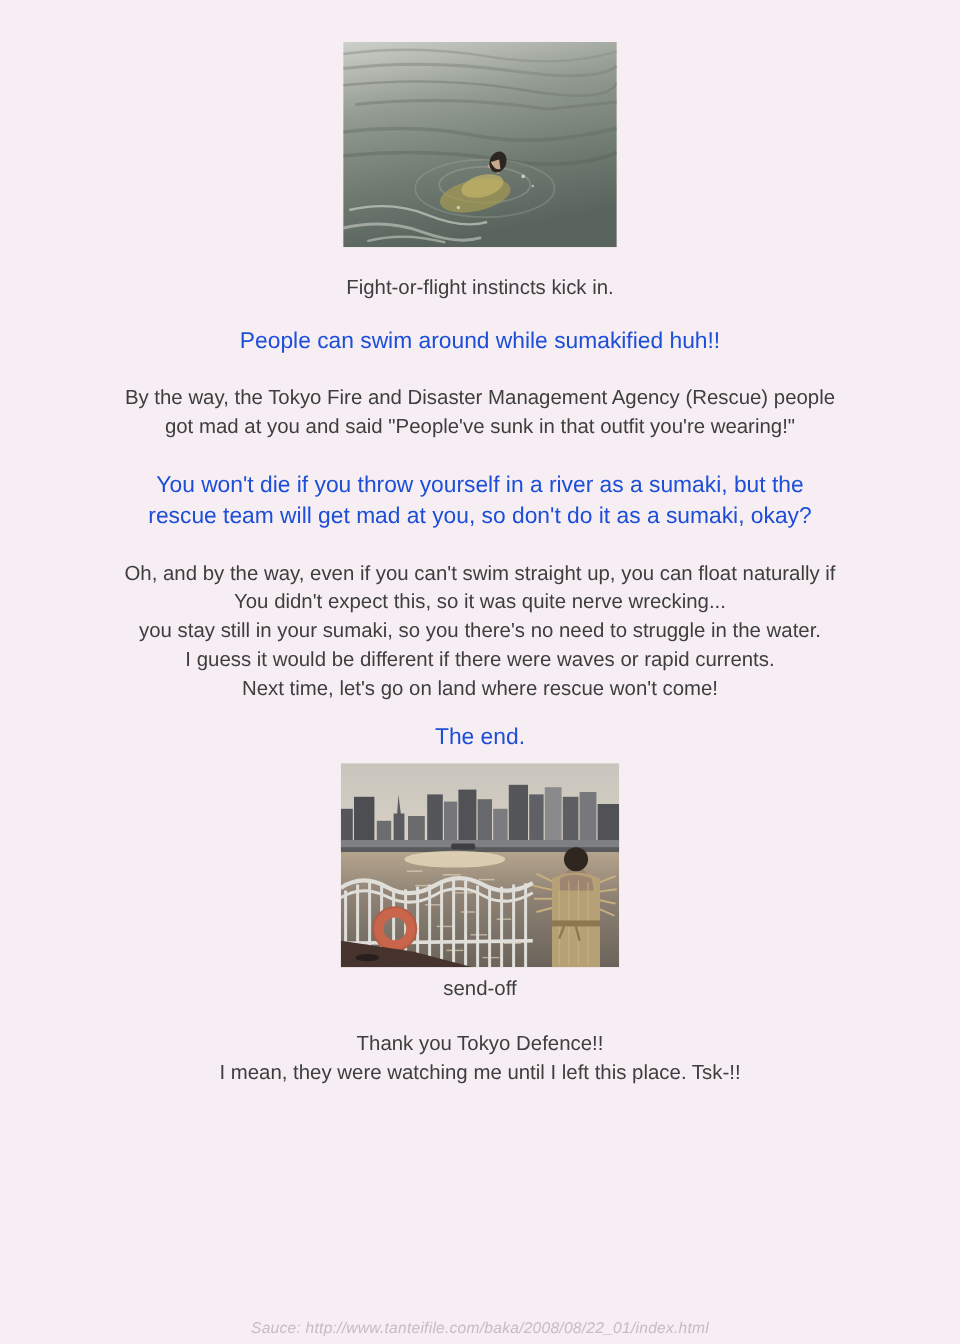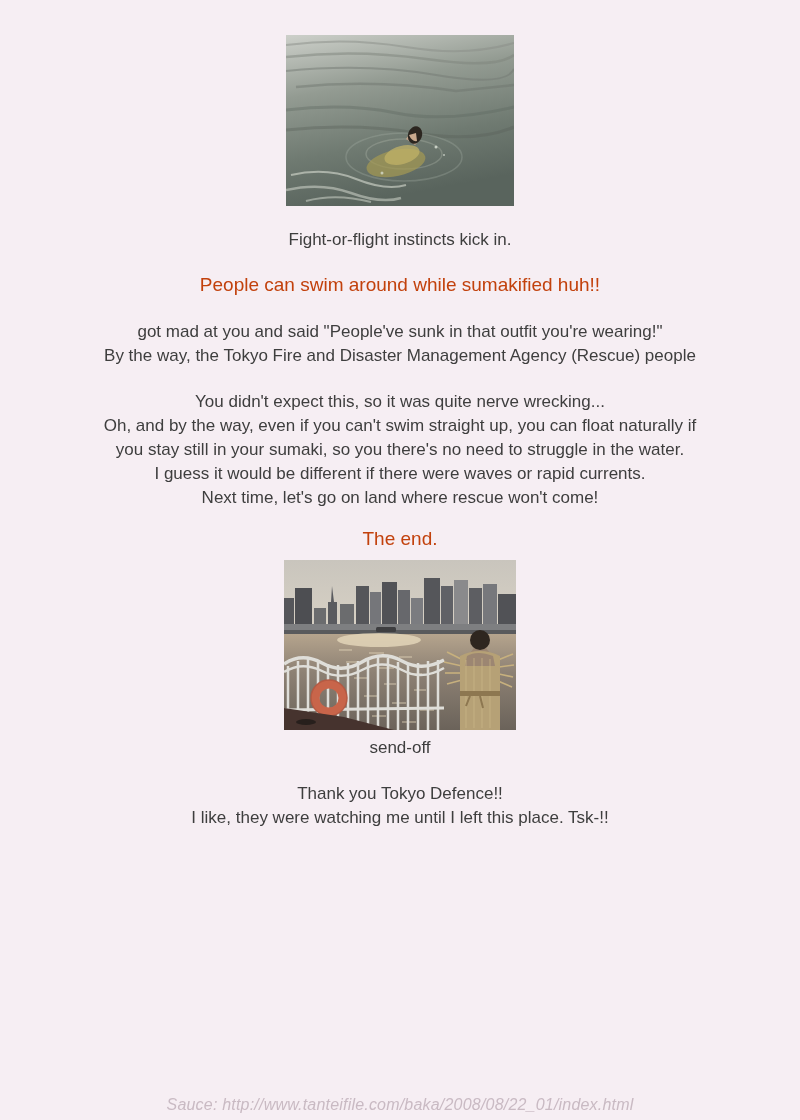--- a/index.html
+++ b/index.html
@@ -32,42 +32,42 @@
     color: #3e3e3e;
   }
   .big-text {
     font-size: 19px;
     line-height: 26px;
     color: #3e3e3e;
   }
   .red-text {
     font-size: 19px;
     line-height: 26px;
-    color: #c2410c;
+    color: #1d4ed8;
   }
   .mt-photo1 { margin-top: 35px; }
   .mt-p1   { margin-top: 22px; }
   .mt-h1   { margin-top: 24px; }
   .mt-p2   { margin-top: 20px; }
   .mt-red1 { margin-top: 20px; }
   .mt-p3   { margin-top: 22px; }
   .mt-p4   { margin-top: 20px; }
   .mt-red2 { margin-top: 24px; }
   .mt-p5   { margin-top: 22px; }
   .mt-red3 { margin-top: 16px; text-align: right; }
   .mt-photo2 { margin-top: 8px; }
   .mt-p6   { margin-top: 6px; }
   .mt-p7   { margin-top: 22px; }
   .source-line {
     position: absolute;
     left: 0;
     right: 0;
     bottom: 6px;
     text-align: center;
-    font-size: 16px;
+    font-size: 13px;
     font-style: italic;
     color: #c9bac3;
     letter-spacing: 0.2px;
   }
 </style>
 </head>
 <body>
 
 <div class="page">
 
@@ -108,29 +108,33 @@
     <span class="line">Fight-or-flight instincts kick in.</span>
   </p>
 
 
 
   <p class="red-text mt-red1">
     <span class="line">People can swim around while sumakified huh!!</span>
   </p>
 
   <p class="body-text mt-p3">
+    <span class="line">By the way, the Tokyo Fire and Disaster Management Agency (Rescue) people</span>
     <span class="line">got mad at you and said "People've sunk in that outfit you're wearing!"</span>
-    <span class="line">By the way, the Tokyo Fire and Disaster Management Agency (Rescue) people</span>
-  </p>
-
-
+  </p>
+
+
+  <p class="red-text mt-red2">
+    <span class="line">You won't die if you throw yourself in a river as a sumaki, but the</span>
+    <span class="line">rescue team will get mad at you, so don't do it as a sumaki, okay?</span>
+  </p>
 
   <p class="body-text mt-p5">
+    <span class="line">Oh, and by the way, even if you can't swim straight up, you can float naturally if</span>
     <span class="line">You didn't expect this, so it was quite nerve wrecking...</span>
-    <span class="line">Oh, and by the way, even if you can't swim straight up, you can float naturally if</span>
     <span class="line">you stay still in your sumaki, so you there's no need to struggle in the water.</span>
     <span class="line">I guess it would be different if there were waves or rapid currents.</span>
     <span class="line">Next time, let's go on land where rescue won't come!</span>
   </p>
 
   <p class="red-text mt-red3">
     <span class="line">The end.</span>
   </p>
 
   <div class="photo mt-photo2">
@@ -237,18 +241,18 @@
       </g>
     </svg>
   </div>
 
   <p class="body-text mt-p6">
     <span class="line">send-off</span>
   </p>
 
   <p class="body-text mt-p7">
     <span class="line">Thank you Tokyo Defence!!</span>
-    <span class="line">I like, they were watching me until I left this place. Tsk-!!</span>
+    <span class="line">I mean, they were watching me until I left this place. Tsk-!!</span>
   </p>
 
   <div class="source-line">Sauce: http://www.tanteifile.com/baka/2008/08/22_01/index.html</div>
 
 </div>
 
 </body></html>

